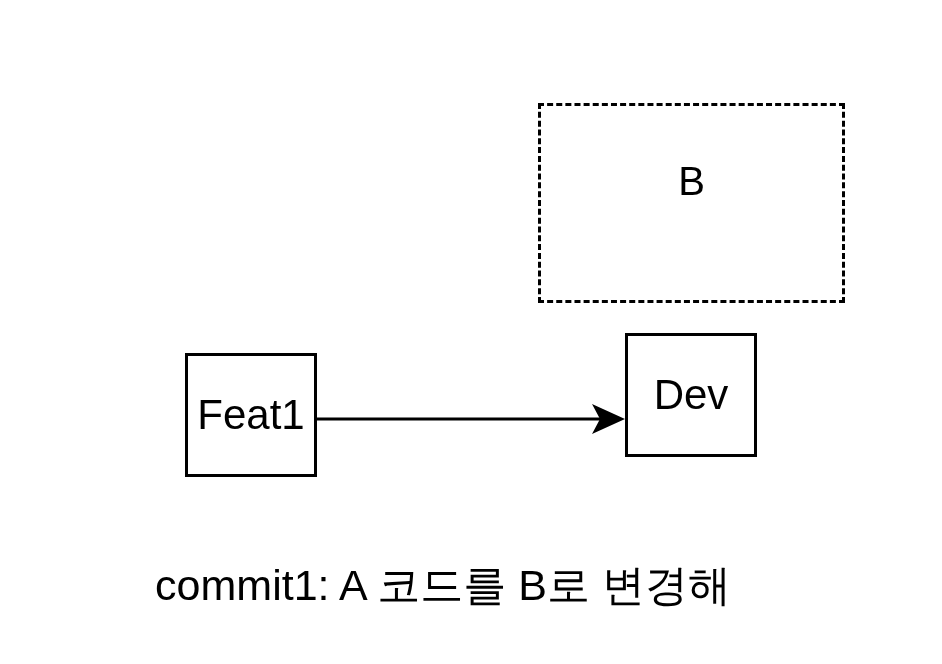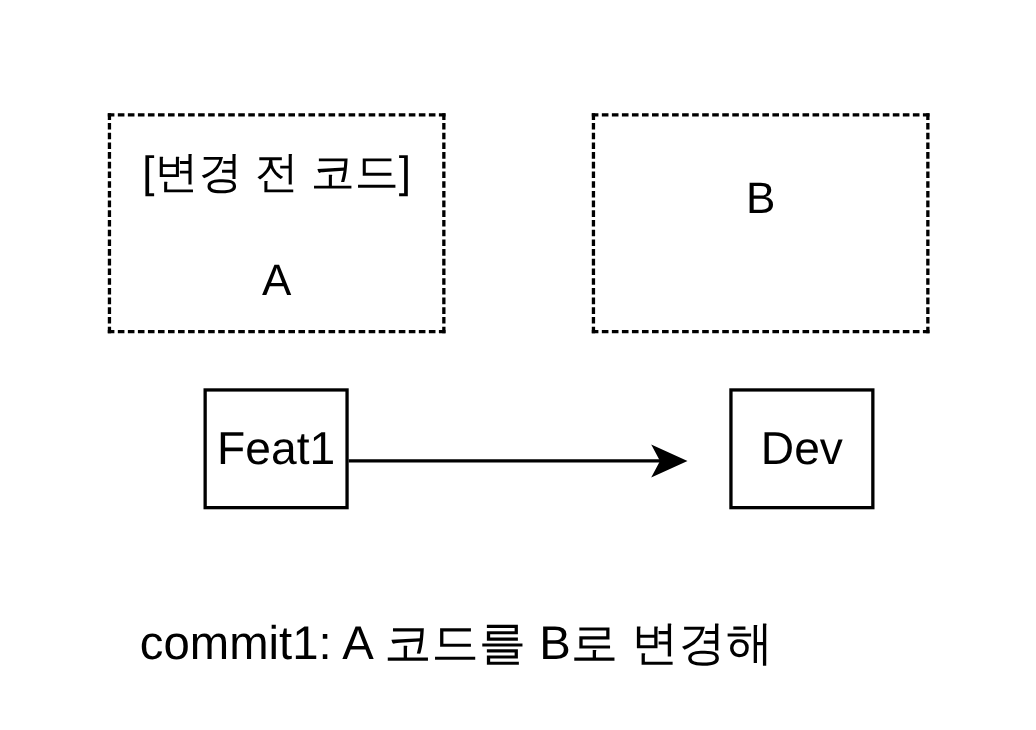--- a/index.html
+++ b/index.html
@@ -41,61 +41,58 @@
     font-size: 40px;
     line-height: 42px;
   }
   #before-box { left: 98px;  top: 103px; }
   #after-box  { left: 538px; top: 103px; }
 
   .node {
     position: absolute;
     box-sizing: border-box;
     width: 132px;
-    height: 110px;
+    height: 124px;
     border: 3px solid #000000;
     background: #ffffff;
     display: flex;
     align-items: center;
     justify-content: center;
     font-size: 42px;
     white-space: nowrap;
   }
   #feat1-node { left: 185px; top: 353px; }
-  #dev-node   { left: 625px; top: 353px; margin-left: 38px; }
+  #dev-node   { left: 625px; top: 333px; }
 
   .arrow-layer {
     position: absolute;
     left: 0;
     top: 0;
     width: 942px;
     height: 664px;
     pointer-events: none;
   }
 
   .caption {
     position: absolute;
     left: 0;
     top: 560px;
     width: 830px;
     text-align: center;
     font-size: 43px;
     line-height: 50px;
     white-space: nowrap;
+    padding-left: 28px;
   }
 </style>
 </head>
 <body>
 
 <div class="canvas">
 
-  <div class="dashed-box" id="before-box">
-    <div class="box-label">[변경 전 코드]</div>
-    <div class="box-code">A</div>
-  </div>
 
   <div class="dashed-box" id="after-box">
     <div class="box-code">B</div>
   </div>
 
   <div class="node" id="feat1-node">
     <span>Feat1</span>
   </div>
 
   <div class="node" id="dev-node">

